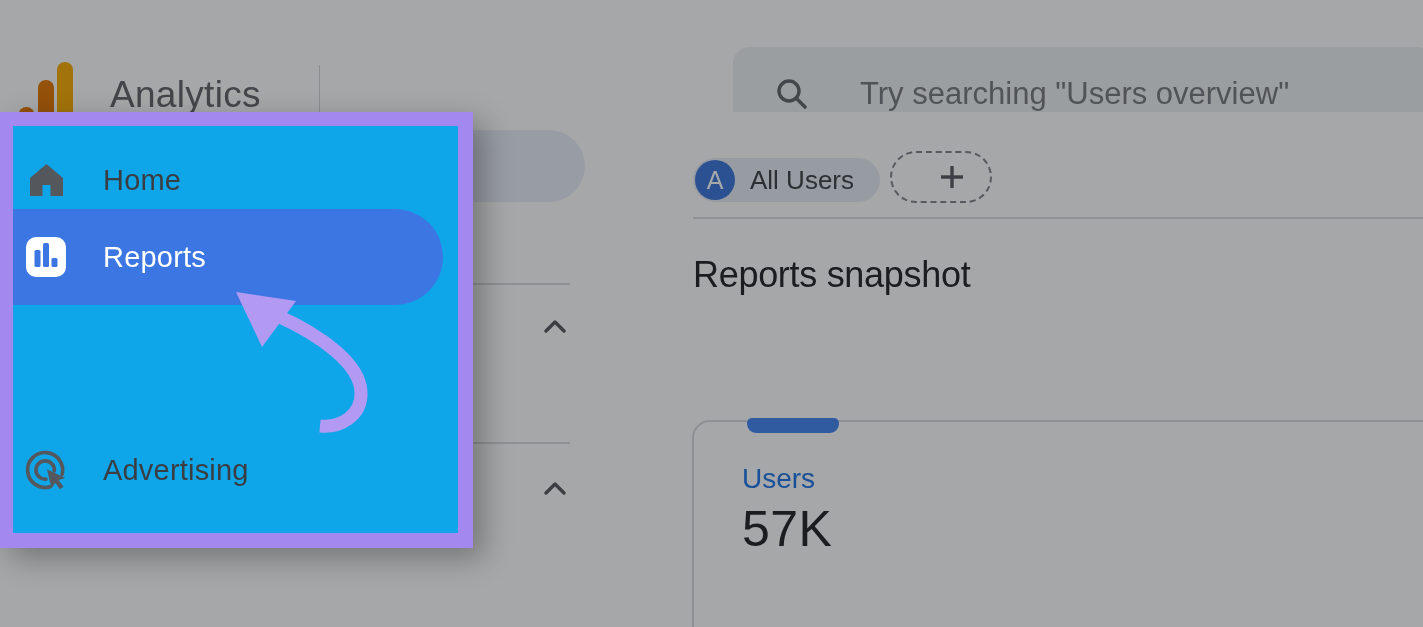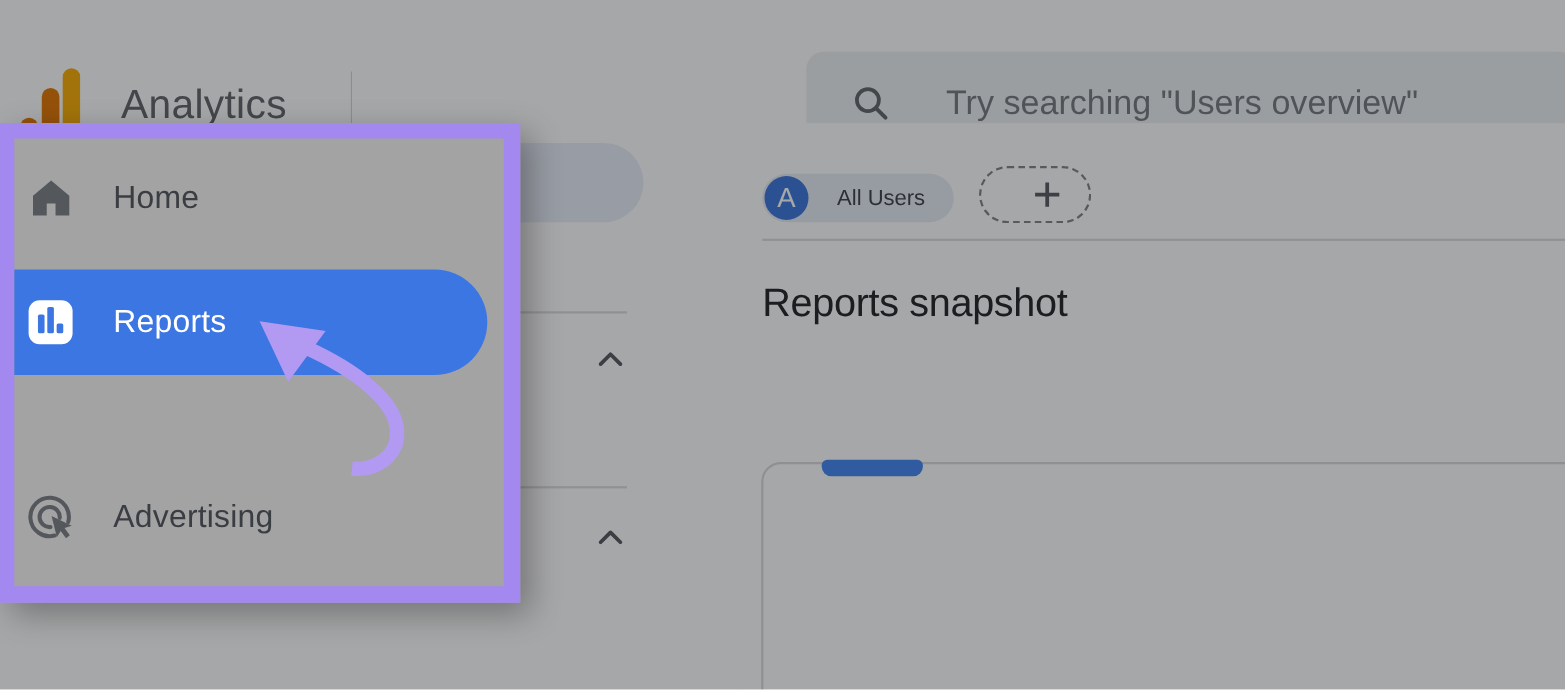--- a/index.html
+++ b/index.html
@@ -31,21 +31,21 @@
 
   .nav-under{position:absolute;left:0;top:112px;width:676px;height:515px;background:#fff;}
   .under-pill{position:absolute;left:440px;top:18px;width:145px;height:72px;background:#e9eef9;border-radius:0 36px 36px 0;}
   .nav-divider{position:absolute;left:0;width:570px;height:2px;background:#dadce0;}
   .chev{position:absolute;left:543px;width:24px;height:14px;cursor:pointer;}
 
   .content{position:absolute;left:676px;top:112px;width:747px;height:515px;background:#fff;}
   .content-inner{position:absolute;left:-676px;top:0;width:1423px;height:515px;}
   .audience-chip{position:absolute;left:693px;top:46px;height:44px;border-radius:22px;background:#e7ecf5;display:flex;align-items:center;padding-right:26px;cursor:pointer;}
   .avatar{width:40px;height:40px;margin:2px;border-radius:50%;background:#3b75dd;color:#fff;font-size:25px;font-weight:500;display:flex;align-items:center;justify-content:center;}
-  .audience-chip .chip-label{margin-left:24px;font-size:20px;font-weight:500;color:var(--text-medium,#3c4043);}
+  .audience-chip .chip-label{margin-left:13px;font-size:26px;font-weight:500;color:var(--text-medium,#3c4043);}
   .add-comparison{position:absolute;left:890px;top:39px;height:52px;border:2px dashed #7e8388;border-radius:26px;display:flex;align-items:center;padding:0 24px 0 28px;cursor:pointer;background:transparent;}
   .add-comparison .btn-label{font-size:27px;font-weight:500;color:var(--text-dark,#202124);}
   .add-comparison svg{margin-left:18px;}
   .content-divider{position:absolute;left:693px;top:105px;width:740px;height:2px;background:#dadce0;}
   .page-title{position:absolute;left:693px;top:142px;font-size:36px;font-weight:400;color:var(--text-dark,#202124);letter-spacing:-.3px;}
   .summary-card{position:absolute;left:692px;top:308px;width:760px;height:350px;background:#fff;border:2px solid #d8dadd;border-radius:18px;}
   .card-tab{position:absolute;left:53px;top:-4px;width:92px;height:15px;background:var(--google-blue,#4285f4);border-radius:5px 5px 9px 9px;}
   .metric{position:absolute;top:40px;cursor:pointer;}
   .metric .m-label{font-size:28px;font-weight:500;line-height:34px;}
   .metric .m-value{font-size:50px;font-weight:400;line-height:56px;margin-top:5px;letter-spacing:.5px;}
@@ -53,29 +53,29 @@
   .metric-users .m-label{color:var(--users-label-blue,#1a73e8);}
   .metric-users .m-value{color:var(--text-dark,#202124);}
   .metric-new{left:244px;}
   .metric-new .m-label{color:var(--text-gray,#5f6368);}
   .metric-new .m-value{color:var(--text-gray,#5f6368);}
 
   
   .dim{position:absolute;inset:0;background:rgba(22,23,26,0.38);z-index:5;}
 
   
-  .highlight-panel{position:absolute;left:0;top:112px;width:473px;height:436px;z-index:10;background:#a3a3a3;
+  .highlight-panel{position:absolute;left:0;top:112px;width:473px;height:436px;z-index:10;background:#0ea5e9;
     border:15px solid var(--highlight-purple,#a388f0);border-left-width:13px;border-top-width:14px;
     box-shadow:10px 10px 28px rgba(0,0,0,0.30);}
   .panel-inner{position:relative;width:100%;height:100%;}
   .side-item{position:absolute;left:0;width:430px;height:96px;display:flex;align-items:center;padding-left:12px;cursor:pointer;}
   .side-item .icon-box{width:42px;height:42px;display:flex;align-items:center;justify-content:center;flex:0 0 42px;}
   .side-item .item-label{margin-left:36px;font-size:29px;font-weight:500;color:#3a3e43;letter-spacing:.2px;}
   .item-home{top:6px;}
-  .item-reports{top:119px;background:var(--accent-blue,#3c76e3);border-radius:0 48px 48px 0;}
+  .item-reports{top:83px;background:var(--accent-blue,#3c76e3);border-radius:0 48px 48px 0;}
   .item-reports .item-label{color:#fff;}
   .item-explore{top:198px;}
   .item-advertising{top:296px;}
   .reports-glyph-box{width:40px;height:40px;background:#fff;border-radius:10px;display:flex;align-items:center;justify-content:center;}
 
   
   .callout-arrow{position:absolute;inset:0;z-index:20;pointer-events:none;}
 </style>
 </head>
 <body>
@@ -121,20 +121,24 @@
         <svg width="28" height="28" viewBox="0 0 28 28">
           <line x1="14" y1="3" x2="14" y2="25" stroke="#54585d" stroke-width="3.4"></line>
           <line x1="3" y1="14" x2="25" y2="14" stroke="#54585d" stroke-width="3.4"></line>
         </svg>
       </div>
       <div class="content-divider"></div>
       <div class="page-title">Reports snapshot</div>
 
       <div class="summary-card">
         <div class="card-tab"></div>
+        <div class="metric metric-users">
+          <div class="m-label">Users</div>
+          <div class="m-value">57K</div>
+        </div>
         <div class="metric metric-new">
         </div>
       </div>
     </div>
   </div>
 
   <div class="dim"></div>
 
   <div class="highlight-panel">
     <div class="panel-inner">

